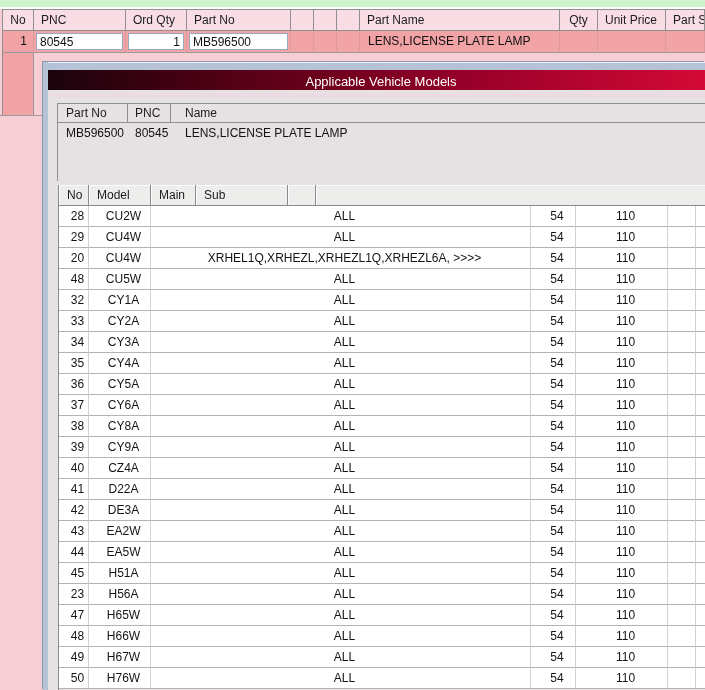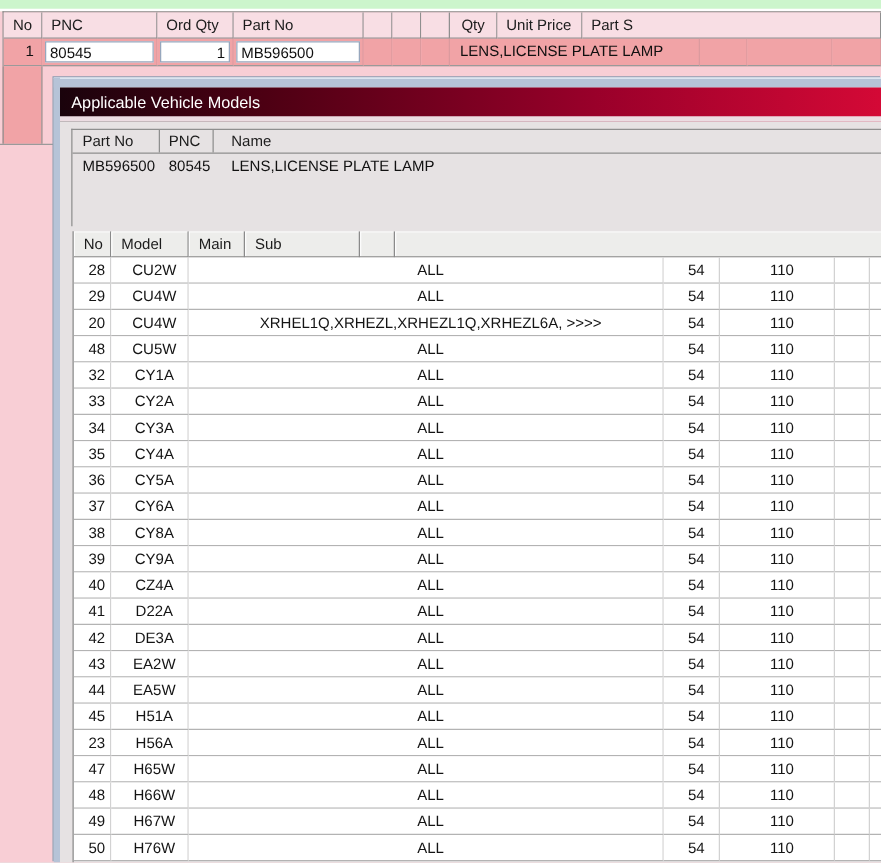--- a/index.html
+++ b/index.html
@@ -32,23 +32,23 @@
   
   .left-block{position:absolute;left:2px;top:53px;width:32px;height:62px;background:#f1a3a6;
     border-left:1px solid #8f8f8f;border-right:1px solid #9a9a9a;box-sizing:border-box;}
   .left-hline{position:absolute;left:0;top:115px;width:43px;height:1px;background:#9a9a9a;}
 
   
   .dialog{position:absolute;left:43px;top:62px;width:662px;height:628px;background:#e6e2e3;
     box-shadow:-1px -1px 0 #8a9ab0;}
   .dlg-top{position:absolute;left:0;top:0;right:0;height:8px;background:#b6c3d7;border-top:1px solid #e9eff7;box-sizing:border-box;}
   .dlg-left{position:absolute;left:0;top:0;width:5px;bottom:0;background:#b6c3d7;}
-  .titlebar{position:absolute;left:5px;top:8px;right:0;height:32px;
+  .titlebar{position:absolute;left:5px;top:8px;right:0;height:20px;
     background:linear-gradient(90deg,#1a030c 0%,#4d0013 25%,#99002a 65%,#d40936 100%);
-    color:#ffffff;font-size:13px;line-height:23px;padding-left:9px;box-sizing:border-box;}
+    color:#ffffff;font-size:13px;line-height:23px;padding-left:9px;box-sizing:border-box;text-align:center;}
   .pink-strip{position:absolute;left:5px;top:31px;right:0;height:4px;background:#ecdce2;}
   .client{position:absolute;left:5px;top:35px;right:0;bottom:0;background:#e6e2e3;}
 
   
   .pinfo{position:absolute;left:9px;top:6px;right:0;height:78px;border-top:1px solid #8f8f8f;border-left:1px solid #8f8f8f;box-sizing:border-box;}
   .pinfo-head{display:flex;height:19px;border-bottom:1px solid #8f8f8f;box-sizing:border-box;}
   .pcell{box-sizing:border-box;font-size:12px;line-height:18px;color:#1c1c1c;white-space:nowrap;overflow:hidden;}
   .p0{width:70px;padding-left:8px;}
   .p1{width:43px;padding-left:7px;}
   .p2{flex:1;padding-left:14px;}
@@ -73,20 +73,21 @@
 
 <div class="otable">
   <div class="orow ohead">
     <div class="ocell c0 center">No</div>
     <div class="ocell c1">PNC</div>
     <div class="ocell c2">Ord Qty</div>
     <div class="ocell c3">Part No</div>
     <div class="ocell c4"></div>
     <div class="ocell c5"></div>
     <div class="ocell c6"></div>
+    <div class="ocell c7">Part Name</div>
     <div class="ocell c8 center">Qty</div>
     <div class="ocell c9">Unit Price</div>
     <div class="ocell c10">Part S</div>
   </div>
   <div class="orow odata">
     <div class="ocell c0 no-cell">1</div>
     <div class="ocell c1">
       <input class="box" type="text" readonly="" value="80545" style="">
     </div>
     <div class="ocell c2">

